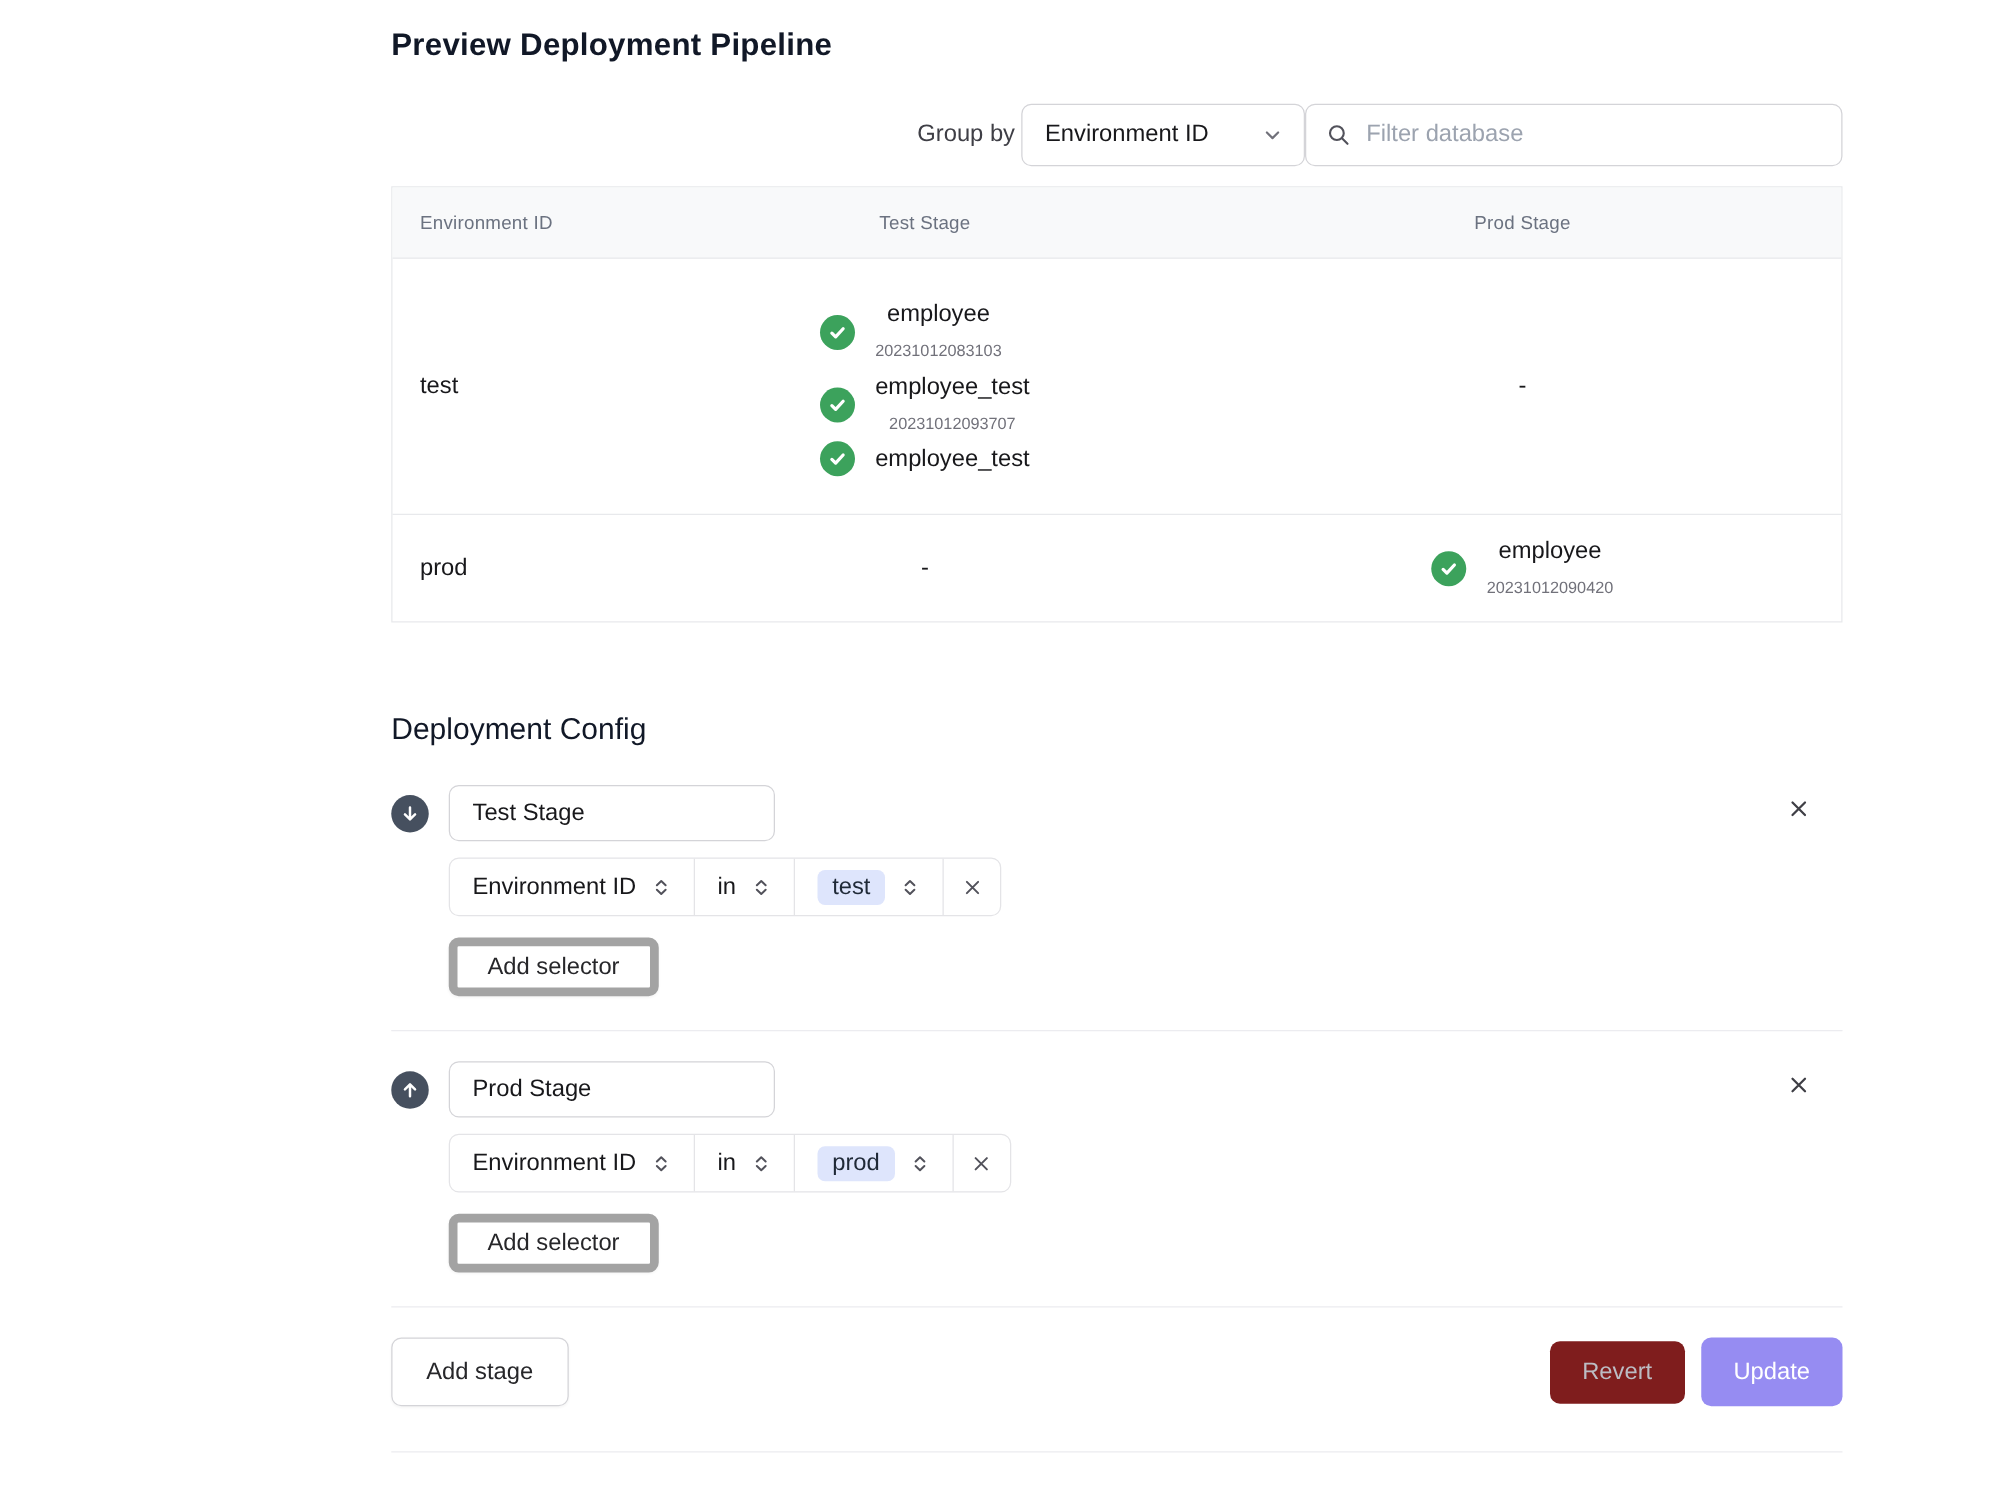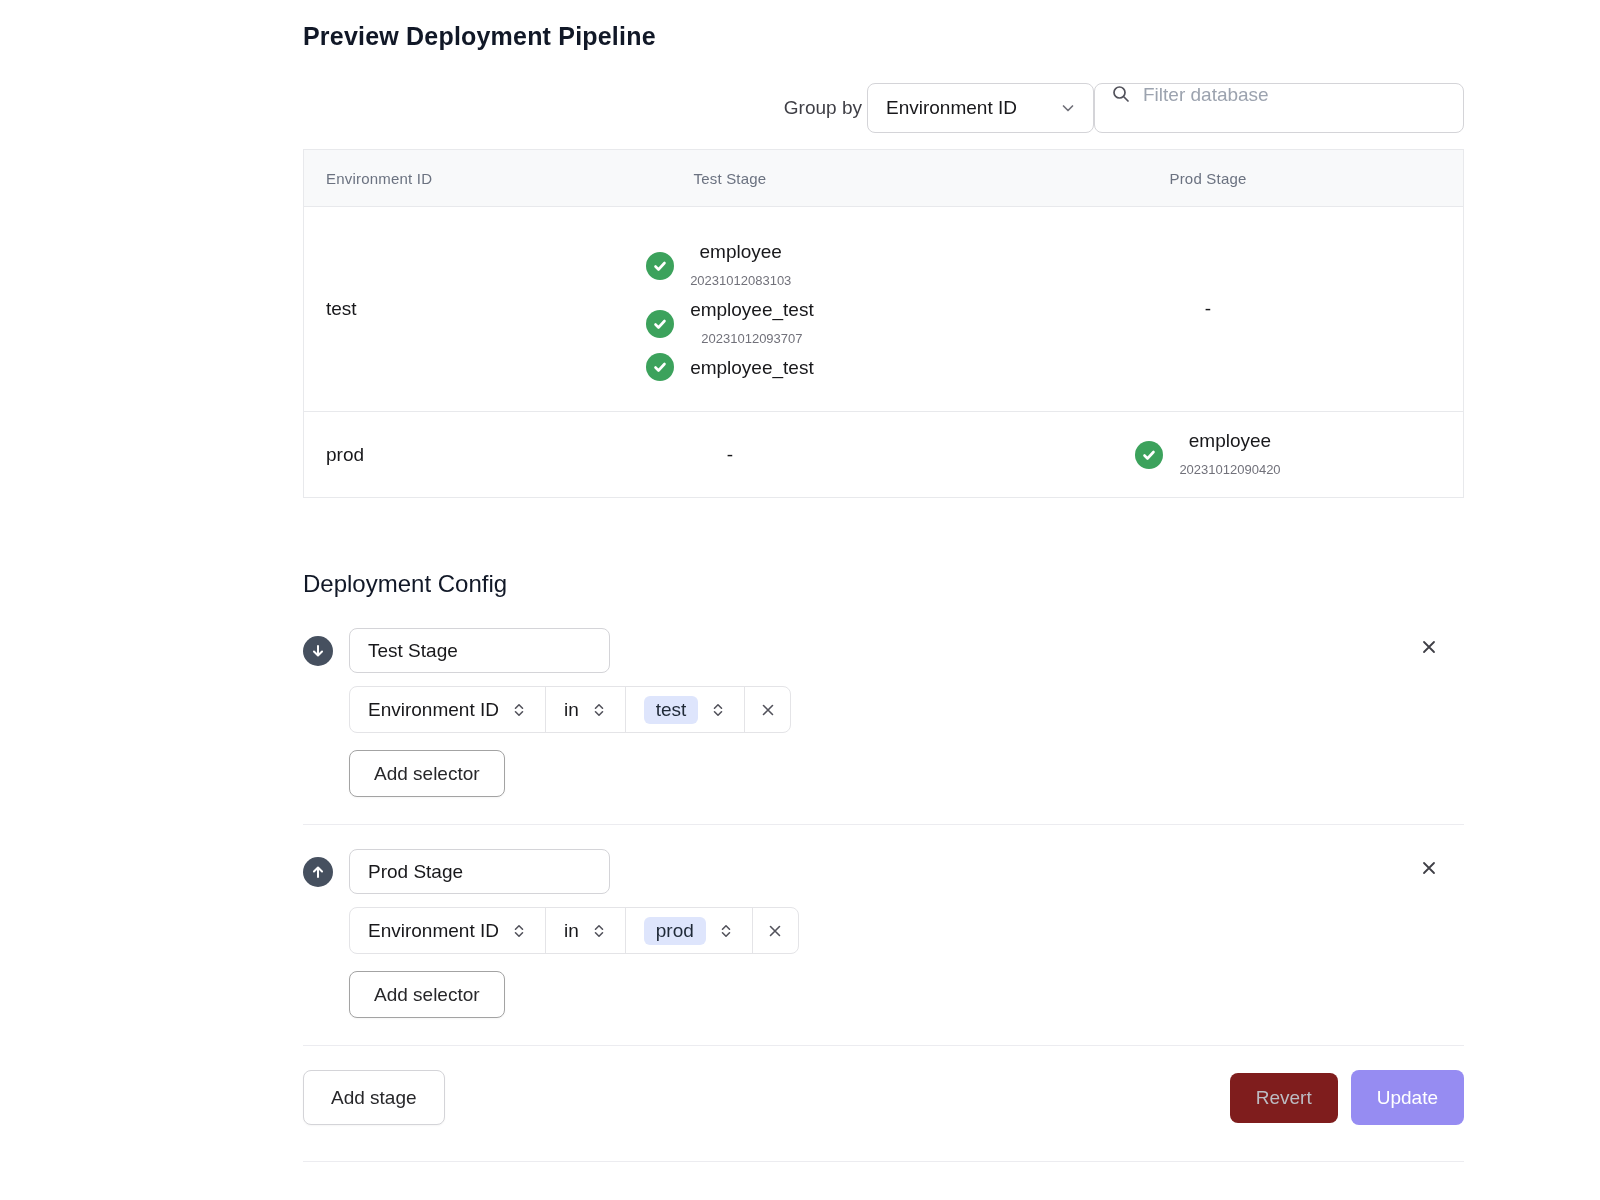--- a/index.html
+++ b/index.html
@@ -1,30 +1,30 @@
 <!DOCTYPE html>
 <html><head>
 <meta charset="utf-8">
 <style>
   * { margin:0; padding:0; box-sizing:border-box; }
   html,body { background:#fff; }
   body { font-family:"Liberation Sans","DejaVu Sans",sans-serif; color:#18181b; }
-  .page { position:relative; width:1600px; height:1200px; background:#fff; overflow:hidden; }
+  .page { position:relative; width:1600px; height:1200px; background:#fff; overflow:hidden;padding-left:10px; }
   .content { margin-left:303px; width:1161px; }
 
   .page-title { padding-top:22px; font-size:25px; font-weight:700; color:#111827; letter-spacing:.2px; }
 
   
   .toolbar { margin-top:32px; display:flex; justify-content:flex-end; align-items:center; }
   .groupby-label { font-size:19px; color:#3f3f46; margin-right:5px; }
   .select-box { width:227px; height:50px; border:1px solid #d4d4d8; border-radius:8px;
     display:flex; align-items:center; justify-content:space-between; padding:0 16px 0 18px;
     font-size:19px; color:#18181b; background:#fff; cursor:pointer; }
-  .filter-box { width:370px; height:50px; border:1px solid #d4d4d8; border-radius:8px;
-    display:flex; align-items:flex-start; gap:12px; padding:0 16px; background:#fff; }
+  .filter-box { width:430px; height:50px; border:1px solid #d4d4d8; border-radius:8px;
+    display:flex; align-items:center; gap:12px; padding:0 16px; background:#fff; }
   .filter-box input { border:none; outline:none; flex:1; font-size:19px; color:#18181b;
     font-family:inherit; background:transparent; }
   .filter-box input::placeholder { color:#9ca3af; }
 
   
   .ptable { margin-top:16px; border:1px solid #e8e9ec; }
   .prow { display:flex; align-items:center; }
   .pheader { background:#f8f9fa; height:57px; border-bottom:1px solid #e8e9ec; }
   .pheader .pcell { font-size:15px; font-weight:500; color:#6b7280; letter-spacing:.2px; }
   .col-env { width:17.5%; padding-left:22px; text-align:left; }
@@ -56,21 +56,21 @@
   .stage-close { position:absolute; top:8px; right:24px; width:22px; height:22px;
     display:flex; align-items:center; justify-content:center; cursor:pointer; background:none; border:none; }
   .selector-row { margin-left:46px; margin-top:13px; display:inline-flex; align-items:stretch;
     border:1px solid #e4e4e7; border-radius:8px; height:47px; background:#fff; }
   .sel-cell { display:flex; align-items:center; gap:12px; padding:0 18px; font-size:19px;
     color:#18181b; cursor:pointer; }
   .sel-cell + .sel-cell { border-left:1px solid #e4e4e7; }
   .sel-tag { padding:3px 12px; border-radius:6px; font-size:19px; color:#1f2937; }
   .sel-remove { width:46px; justify-content:center; padding:0; }
   .add-selector-btn { margin-left:46px; margin-top:17px; height:47px; padding:0 24px;
-    background:#fff; border:1px solid #a3a3a3; border-radius:8px; font-size:19px; color:#27272a;
+    background:#fff; border:7px solid #a3a3a3; border-radius:8px; font-size:19px; color:#27272a;
     font-family:inherit; cursor:pointer; box-shadow:0 1px 2px rgba(0,0,0,.04); }
   .divider { margin-top:27px; border-top:1px solid #ececf0; height:0; }
 
   
   .actions-row { margin-top:24px; display:flex; justify-content:space-between; }
   .btn { height:55px; border-radius:8px; font-size:19px; font-family:inherit; cursor:pointer; }
   .add-stage-btn { padding:0 27px; background:#fff; border:1px solid #d4d4d8; color:#27272a;
     box-shadow:0 1px 2px rgba(0,0,0,.04); }
   .right-actions { display:flex; align-items:center; gap:13px; }
   .revert-btn { padding:0 26px; background:#7f1d1d; border:none; color:#bcbcc3; height:50px; }

